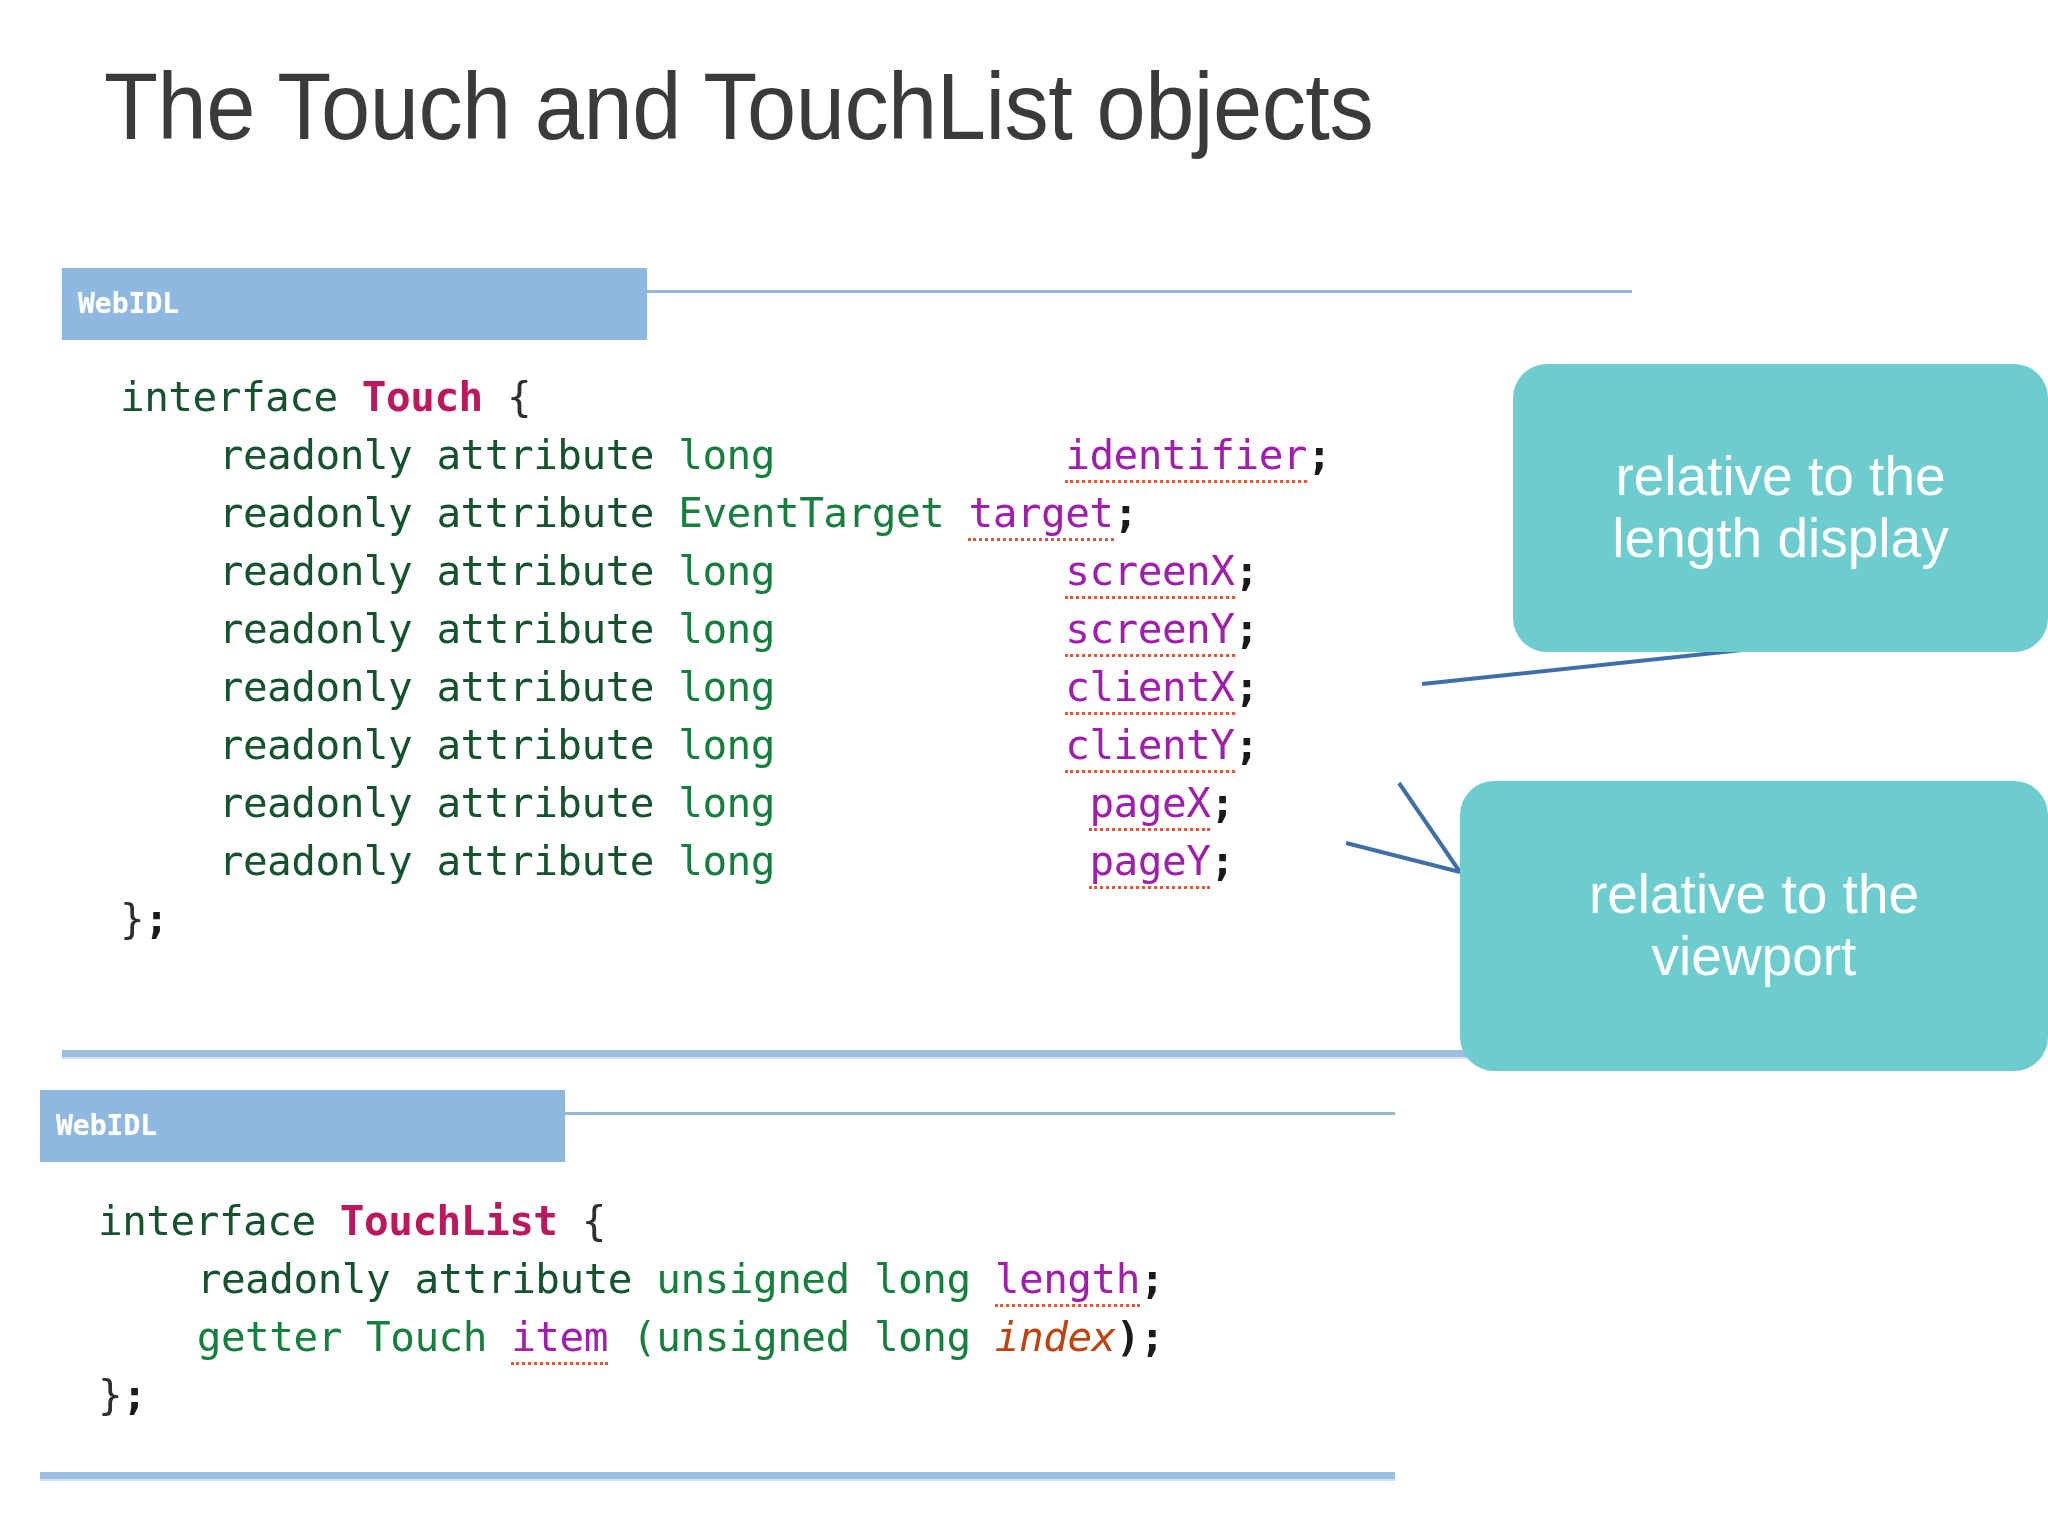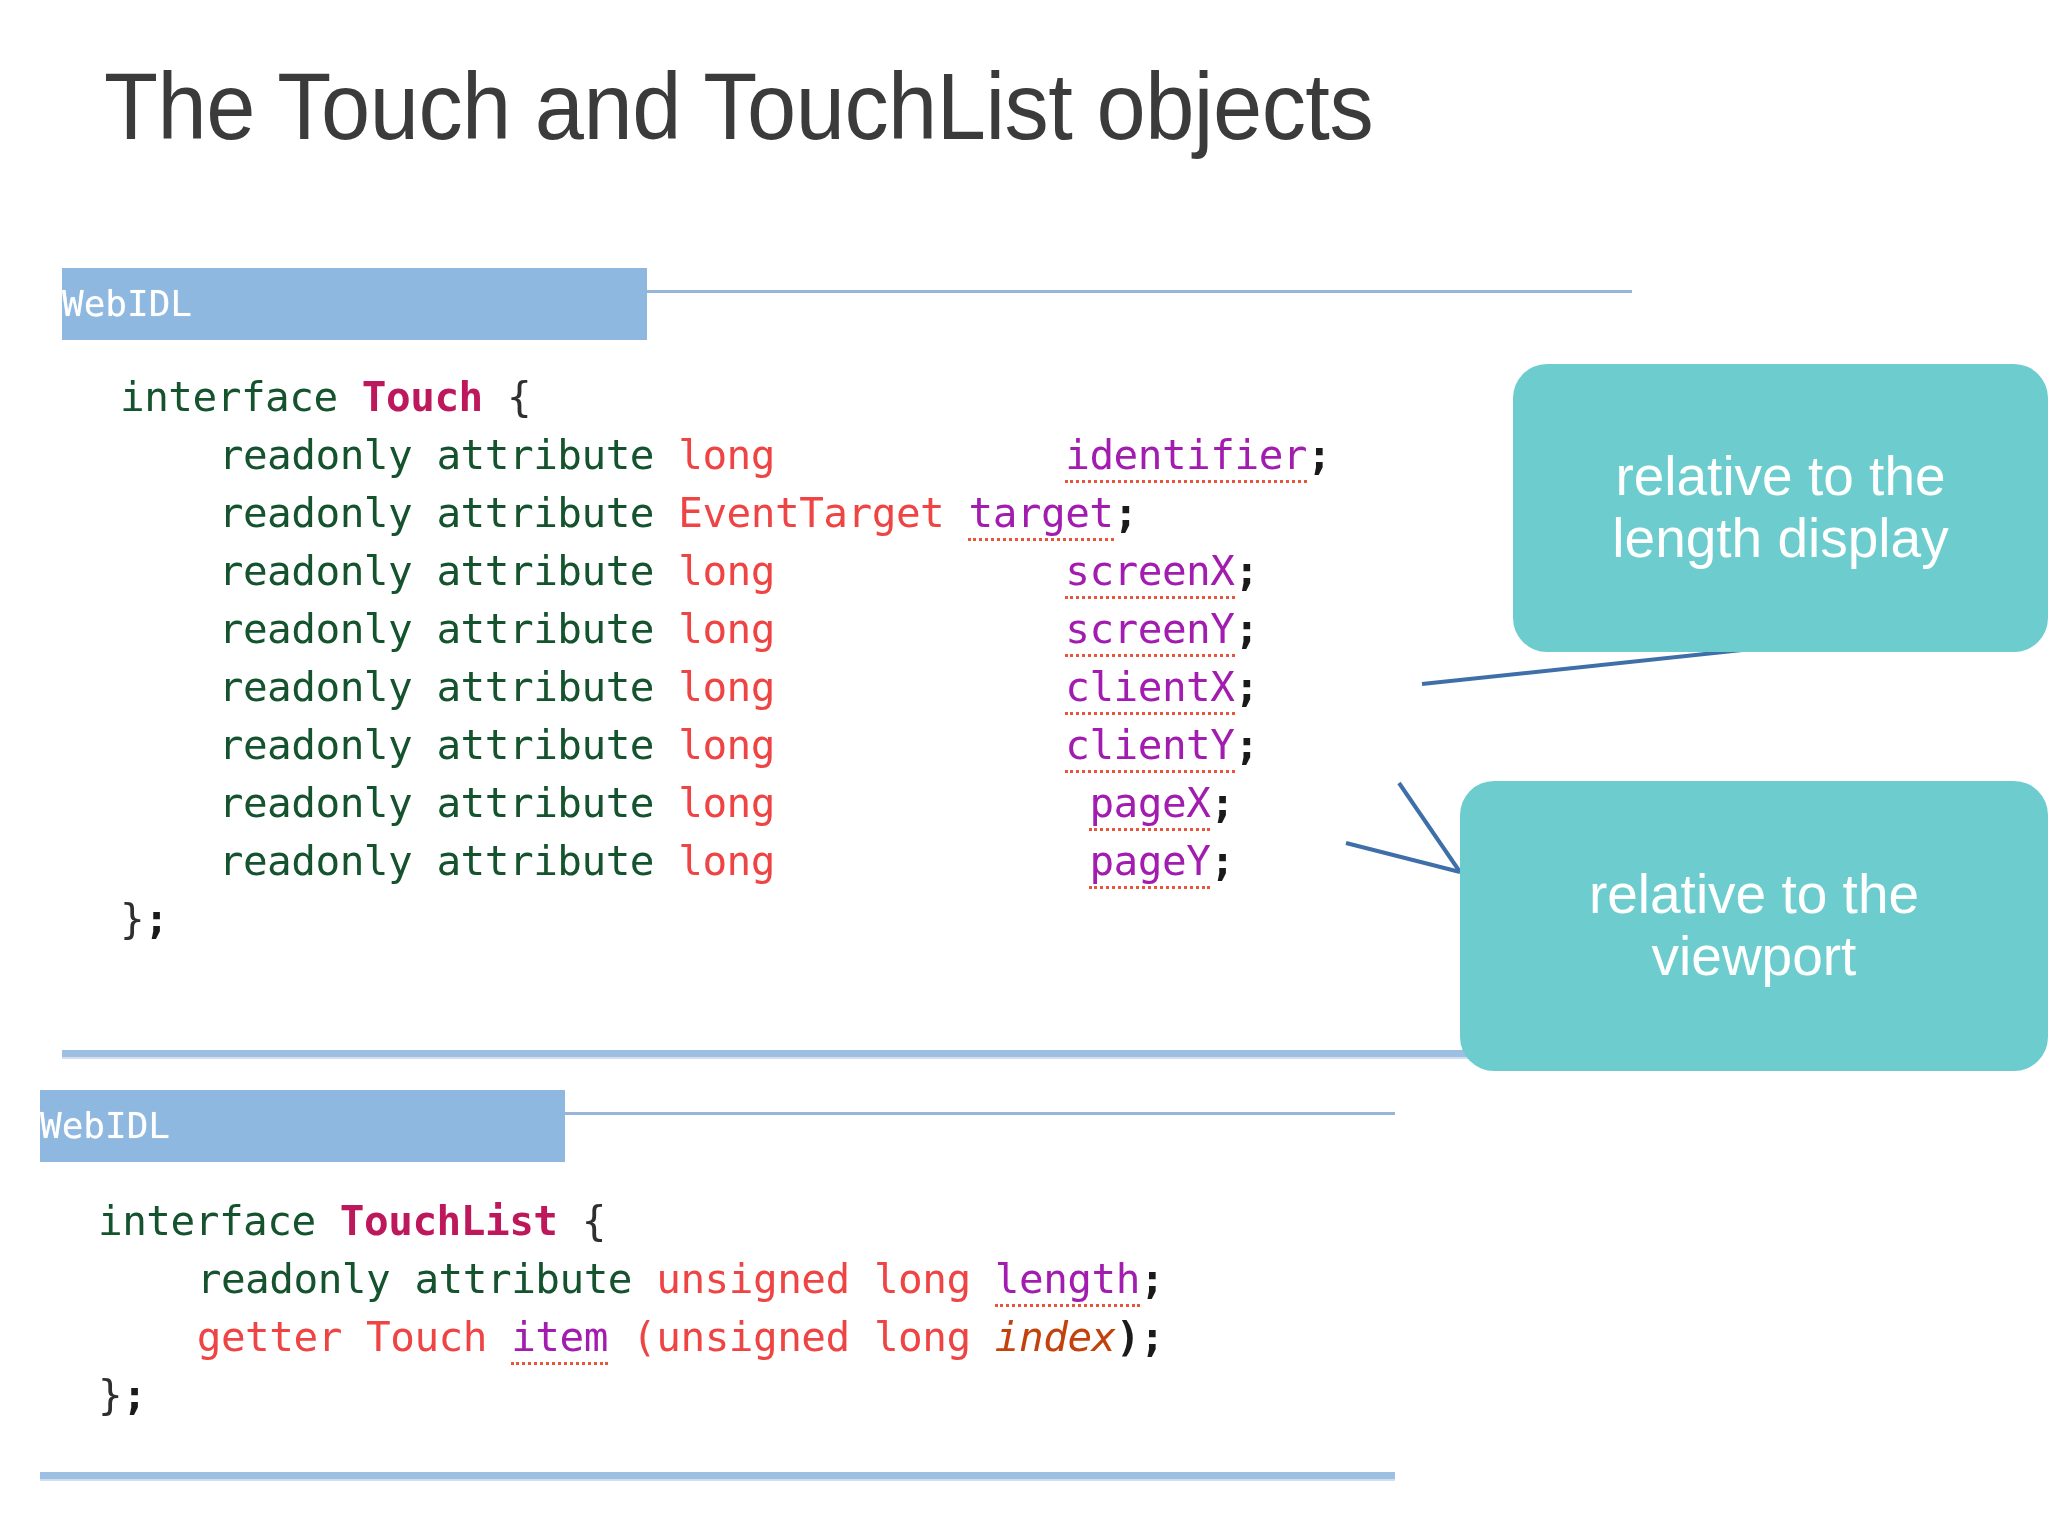--- a/index.html
+++ b/index.html
@@ -41,23 +41,24 @@
     height: 72px;
   }
   .idl-badge {
     position: absolute;
     left: 0;
     top: 0;
     height: 72px;
     background: #8fb8e0;
     color: #ffffff;
     font-family: "DejaVu Sans Mono", "Liberation Mono", monospace;
-    font-weight: normal;
-    font-size: 36px;
+    font-weight: bold;
+    font-size: 28px;
     line-height: 72px;
+    padding-left: 16px;
     box-sizing: border-box;
     text-shadow: 0 0 1px rgba(255,255,255,0.6);
   }
   .idl-topline {
     position: absolute;
     top: 22px;
     height: 3px;
     background: #97b7d8;
   }
   .idl-bottomline {
@@ -71,21 +72,21 @@
     position: absolute;
     font-family: "DejaVu Sans Mono", "Liberation Mono", monospace;
     font-size: 41px;
     line-height: 58px;
     white-space: pre;
     color: #2f2f2f;
     letter-spacing: -0.5px;
   }
   .code .kw     { color: #14532d; }
   .code .iname  { color: #be185d; font-weight: bold; }
-  .code .type   { color: #ef4444; }
+  .code .type   { color: #15803d; }
   .code .prop   { color: #a21caf;
                   border-bottom: 3px dotted #e8553a;
                   padding-bottom: 1px; }
   .code .punct  { color: #1a1a1a; font-weight: bold; }
   .code .param  { color: #c2410c; font-style: italic; }
   .code .brace  { color: #2f2f2f; }
 
   
   .callout {
     position: absolute;

